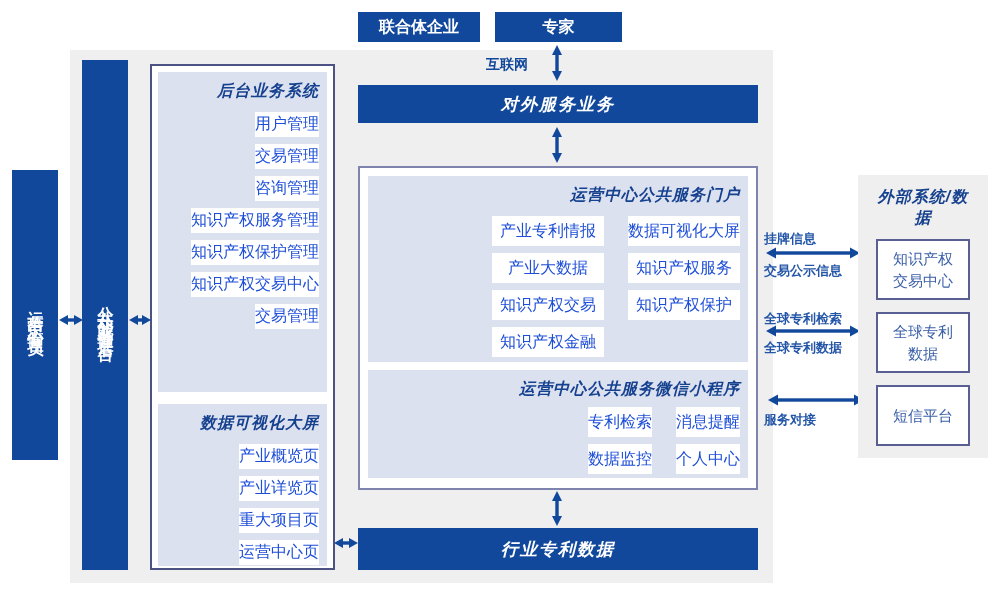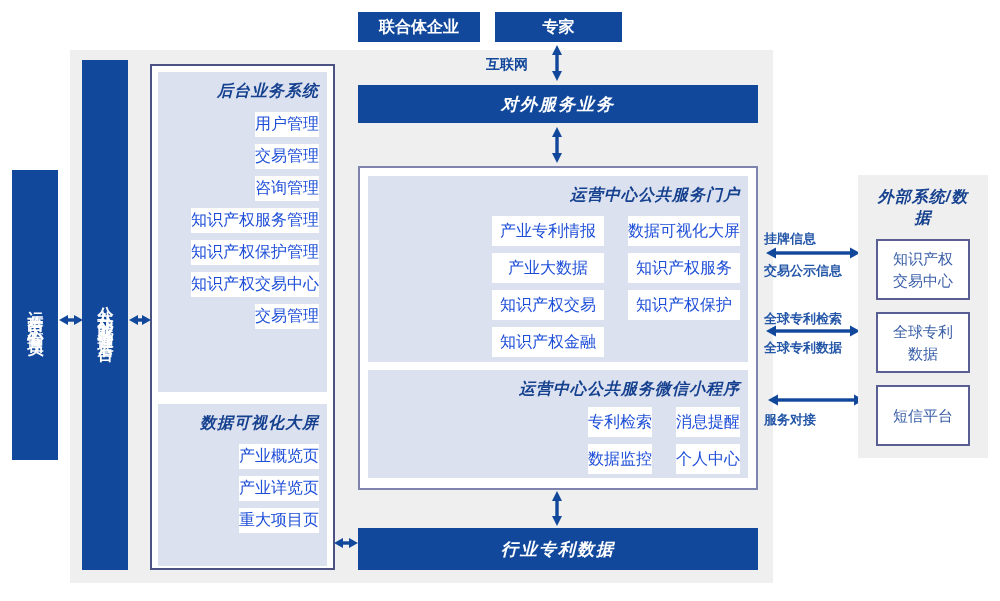--- a/index.html
+++ b/index.html
@@ -107,20 +107,21 @@
     <div class="item">知识产权保护管理</div>
     <div class="item">知识产权交易中心</div>
     <div class="item">交易管理</div>
   </div>
 
   <div class="subpanel" style="left:158px; top:404px; width:169px; height:162px;">
     <div class="subtitle">数据可视化大屏</div>
     <div class="item">产业概览页</div>
     <div class="item">产业详览页</div>
     <div class="item">重大项目页</div>
+    <div class="item">运营中心页</div>
   </div>
 
   <div class="panel center-border" style="left:358px; top:166px; width:400px; height:324px;"></div>
 
   <div class="subpanel" style="left:368px; top:176px; width:380px; height:186px;">
     <div class="subtitle">运营中心公共服务门户</div>
     <div class="grid2">
       <div class="item">产业专利情报</div>
       <div class="item">数据可视化大屏</div>
       <div class="item">产业大数据</div>

